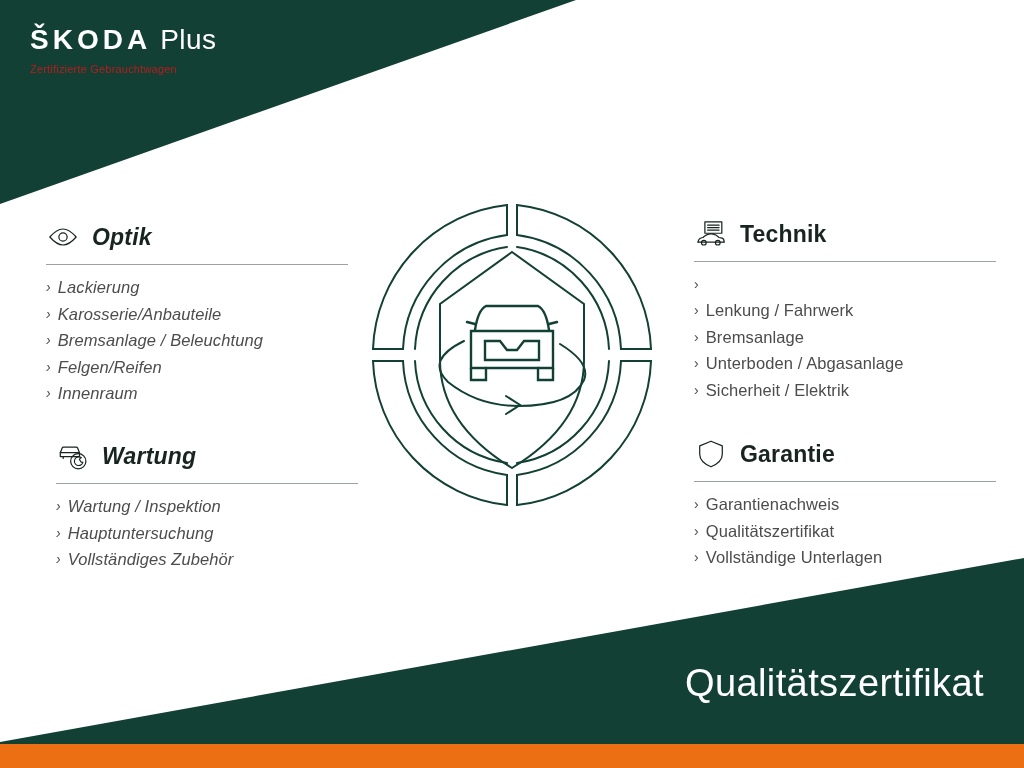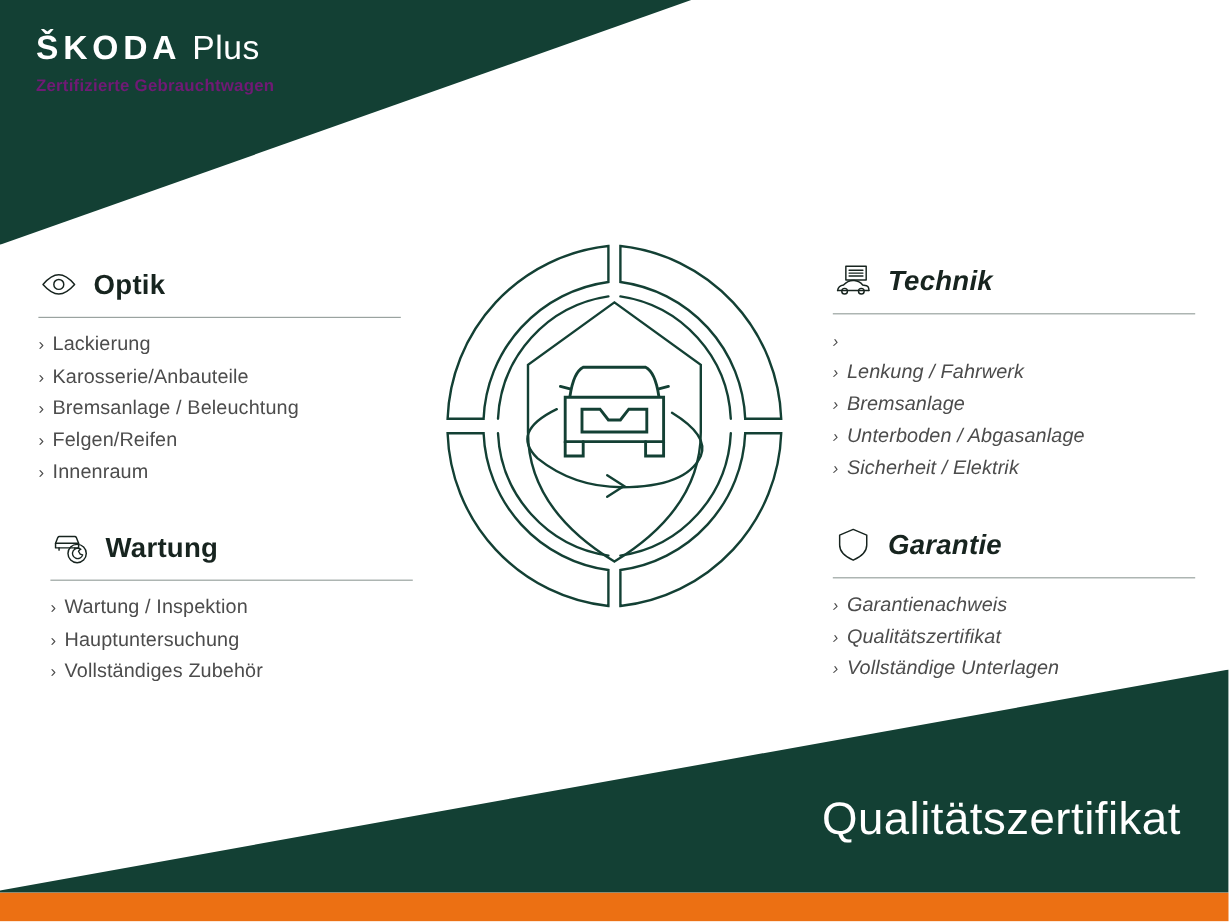--- a/index.html
+++ b/index.html
@@ -34,39 +34,39 @@
   .bar-orange{
     position:absolute;left:0;top:744px;width:1024px;height:24px;
     background:#ec7013;
     z-index:3;
   }
 
   
   .brand{
     position:absolute;left:30px;top:26px;z-index:4;color:#ffffff;
   }
-  .brand-row{display:flex;align-items:baseline;gap:9px;}
+  .brand-row{display:flex;align-items:baseline;gap:9px;justify-content:center;}
   .brand-skoda{
     font-size:28px;font-weight:700;letter-spacing:4px;
     line-height:1;color:#ffffff;
     font-family:"Liberation Sans", sans-serif;
   }
   .brand-plus{
     font-size:28px;font-weight:400;letter-spacing:0.5px;
     line-height:1;color:#ffffff;
   }
   .brand-sub{
-    margin-top:9px;font-size:14px;font-weight:700;letter-spacing:0.2px;
-    color:#701a75;
+    margin-top:9px;font-size:11px;font-weight:400;letter-spacing:0.2px;
+    color:#b91c1c;
   }
 
   
   .col{position:absolute;z-index:4;width:305px;}
-  .col-left{left:32px;}
-  .col-right{left:694px;font-style:italic;}
+  .col-left{left:46px;font-style:italic;}
+  .col-right{left:694px;}
   .col-optik{top:218px;}
   .col-wartung{top:437px;margin-left:10px;}
   .col-technik{top:215px;}
   .col-garantie{top:435px;}
 
   .sec-head{
     display:flex;align-items:center;gap:12px;height:38px;
   }
   .sec-icon{
     width:34px;height:34px;flex:0 0 34px;

